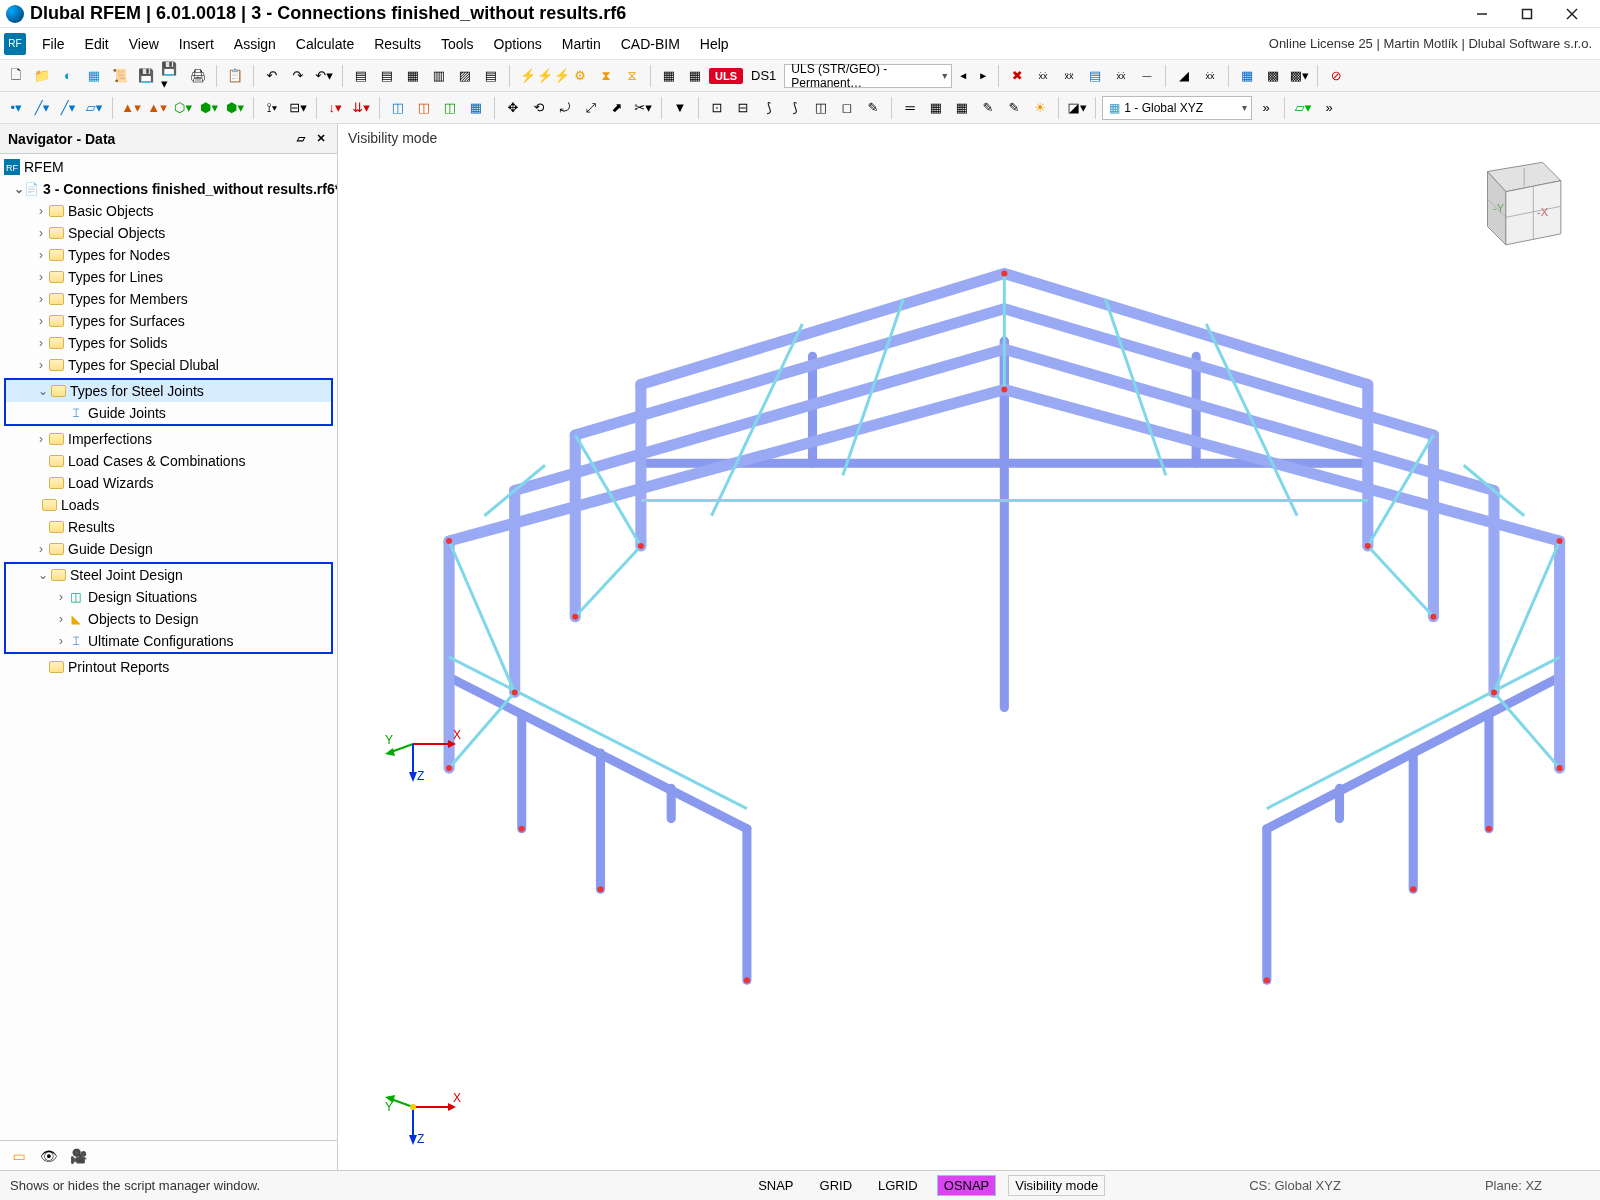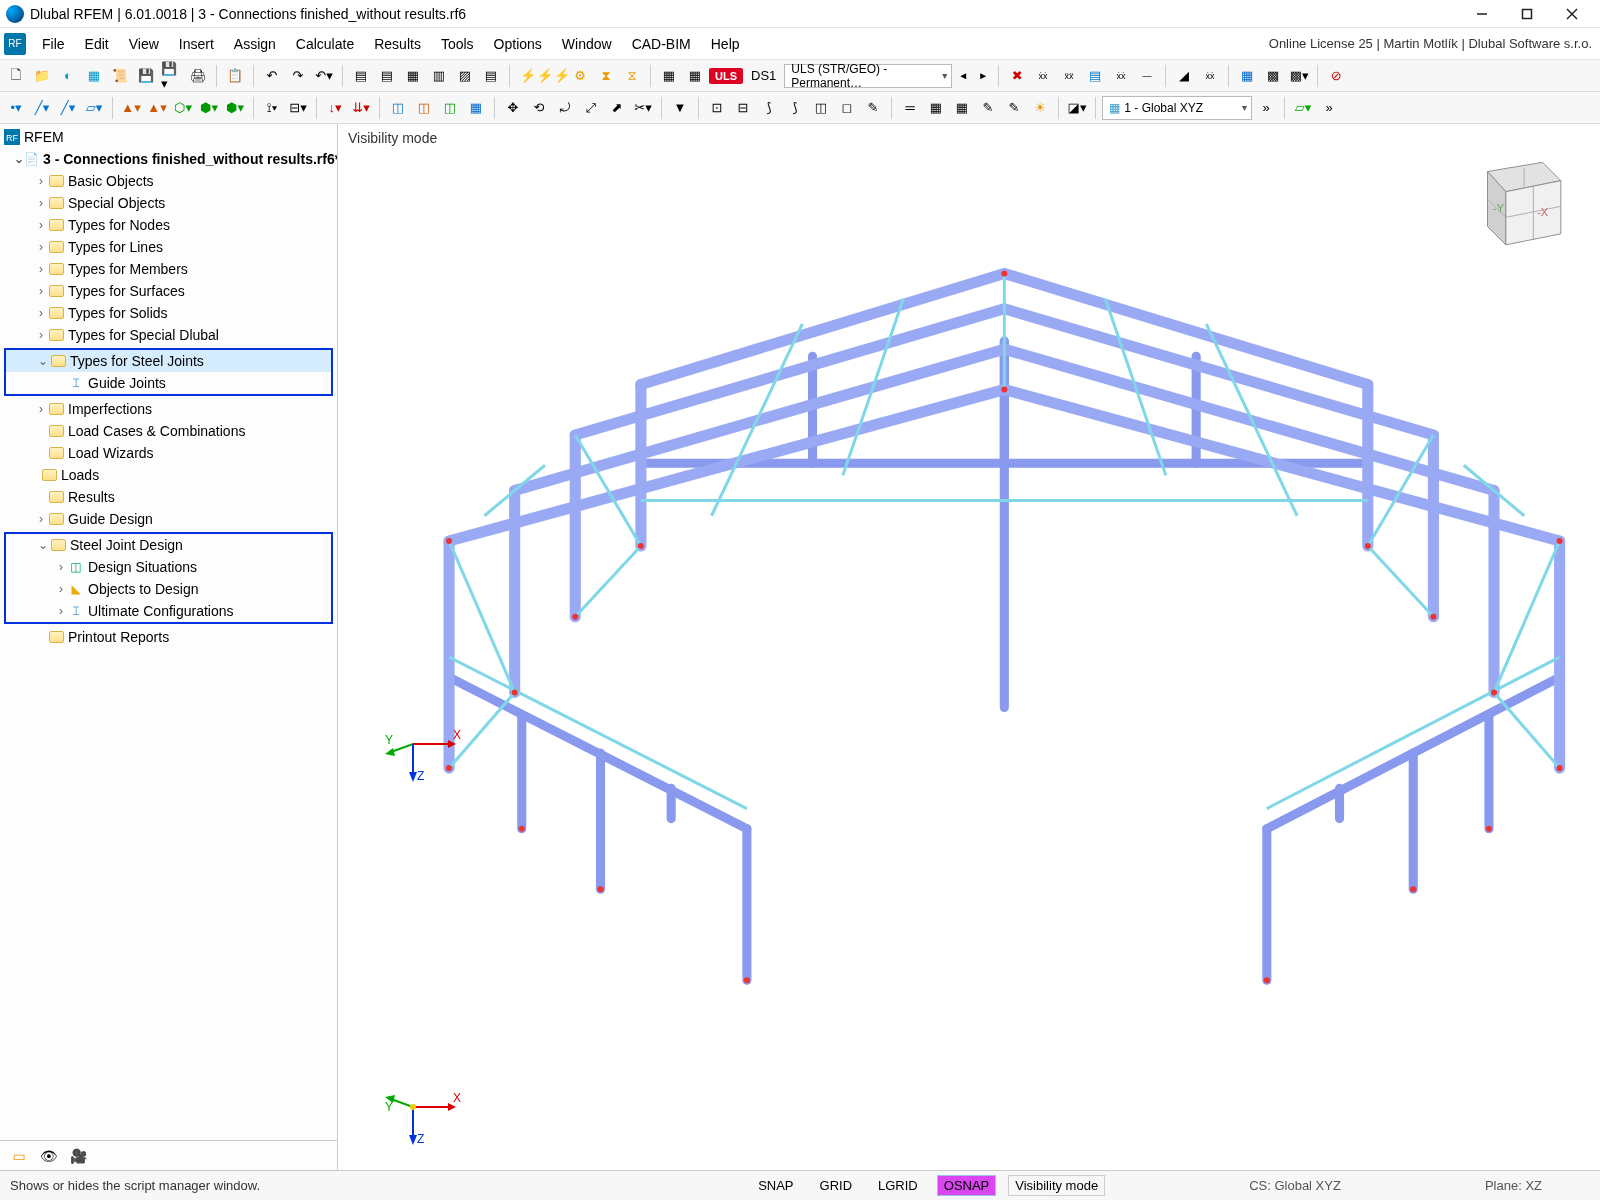--- a/index.html
+++ b/index.html
@@ -1,19 +1,19 @@
 <!DOCTYPE html>
 <html><head>
 <meta charset="utf-8">
 <style>
 * { box-sizing: border-box; margin: 0; padding: 0; font-family: "Segoe UI", Tahoma, sans-serif; }
 body { background: #fff; width: 1600px; height: 1200px; overflow: hidden; font-size: 14px; }
 .titlebar { height: 28px; display: flex; align-items: center; padding: 0 6px; background: #fff; border-bottom: 1px solid #e5e5e5; }
 .titlebar .app-icon { width: 18px; height: 18px; margin-right: 6px; background: radial-gradient(circle at 30% 30%, #0af, #036); border-radius: 50%; }
-.titlebar .title { flex: 1; font-size: 14px; }
+.titlebar .title { flex: 1; font-size: 18px; font-weight: bold; }
 .winbtn { width: 45px; height: 28px; display: flex; align-items: center; justify-content: center; cursor: pointer; }
 .winbtn svg { width: 12px; height: 12px; }
 .menubar { height: 32px; display: flex; align-items: center; background: #fff; border-bottom: 1px solid #e5e5e5; padding-left: 4px; }
 .menubar .app-sq { width: 22px; height: 22px; background: #07a; color: #fff; font-size: 10px; display:flex; align-items:center; justify-content:center; margin-right: 6px; border-radius:2px; }
 .menubar .mitem { padding: 4px 10px; cursor: pointer; }
 .menubar .spacer { flex: 1; }
 .menubar .license { font-size: 13px; color: #333; padding-right: 8px; }
 
 .toolbar { height: 32px; display: flex; align-items: center; background: #f7f7f7; border-bottom: 1px solid #ddd; padding: 0 4px; gap: 2px; }
 .tbtn { width: 24px; height: 24px; display: flex; align-items: center; justify-content: center; border: 1px solid transparent; border-radius: 3px; cursor: pointer; font-size: 13px; }
@@ -83,21 +83,21 @@
   <div class="app-sq">RF</div>
   <div class="mitem">File</div>
   <div class="mitem">Edit</div>
   <div class="mitem">View</div>
   <div class="mitem">Insert</div>
   <div class="mitem">Assign</div>
   <div class="mitem">Calculate</div>
   <div class="mitem">Results</div>
   <div class="mitem">Tools</div>
   <div class="mitem">Options</div>
-  <div class="mitem">Window</div>
+  <div class="mitem">Martin</div>
   <div class="mitem">CAD-BIM</div>
   <div class="mitem">Help</div>
   <div class="spacer"></div>
   <div class="license">Online License 25 | Martin Motlík | Dlubal Software s.r.o.</div>
 </div>
 
 <div class="toolbar">
   <div class="tbtn">🗋</div>
   <div class="tbtn">📁</div>
   <div class="tbtn" style="color:#09c">◐</div>
@@ -217,20 +217,27 @@
       <span>1 - Global XYZ</span>
   </div>
   <div class="tbtn">»</div>
   <div class="tsep"></div>
   <div class="tbtn" style="color:#0a0">▱▾</div>
   <div class="tbtn">»</div>
 </div>
 
 <div class="body">
   <div class="navigator">
+    <div class="nav-header">
+      <span>Navigator - Data</span>
+      <div class="nh-btns">
+        <div class="nh-btn">▱</div>
+        <div class="nh-btn">✕</div>
+      </div>
+    </div>
     <div class="tree">
       <div class="tree-row root-row" style="padding-left:4px">
         <span class="ficon">
             <svg viewBox="0 0 16 16">
               <rect width="16" height="16" fill="#07a"></rect>
               <text x="2" y="12" font-size="9" fill="#fff">RF</text>
             </svg>
           </span>
         <span>RFEM</span>
       </div>

